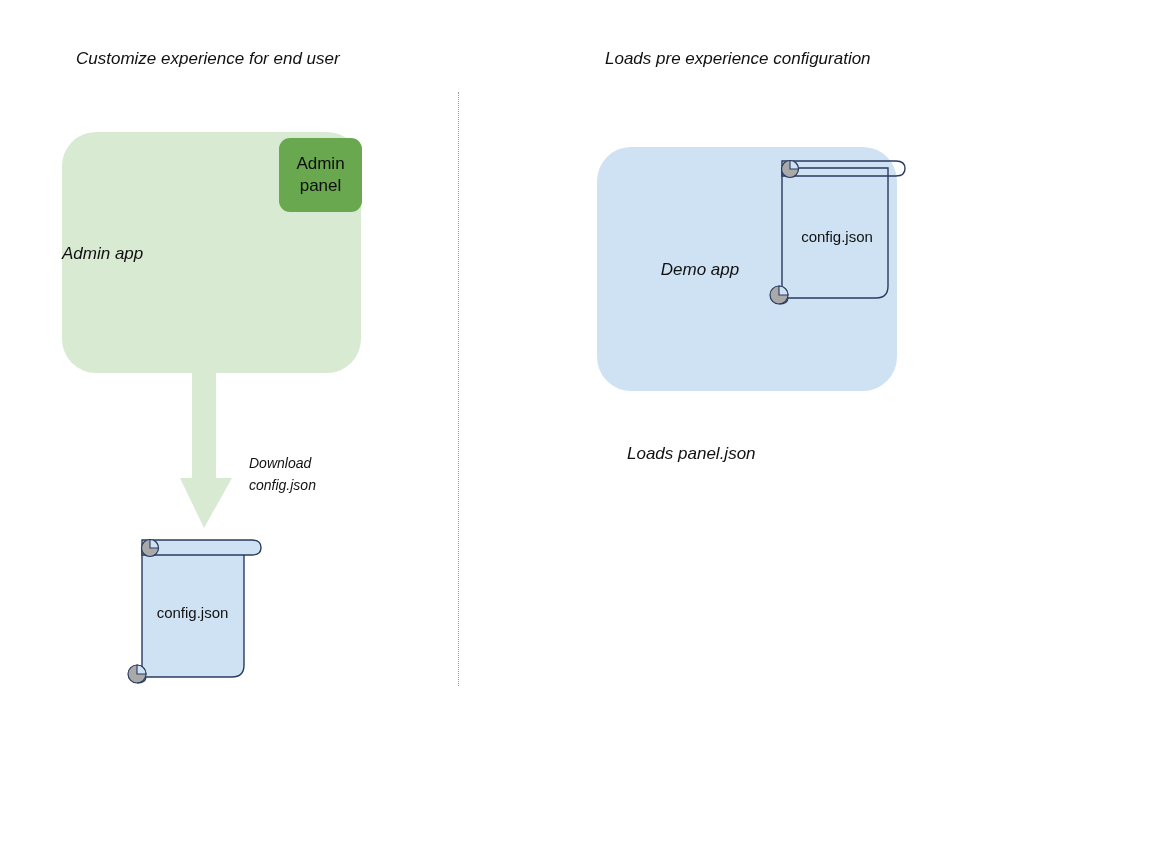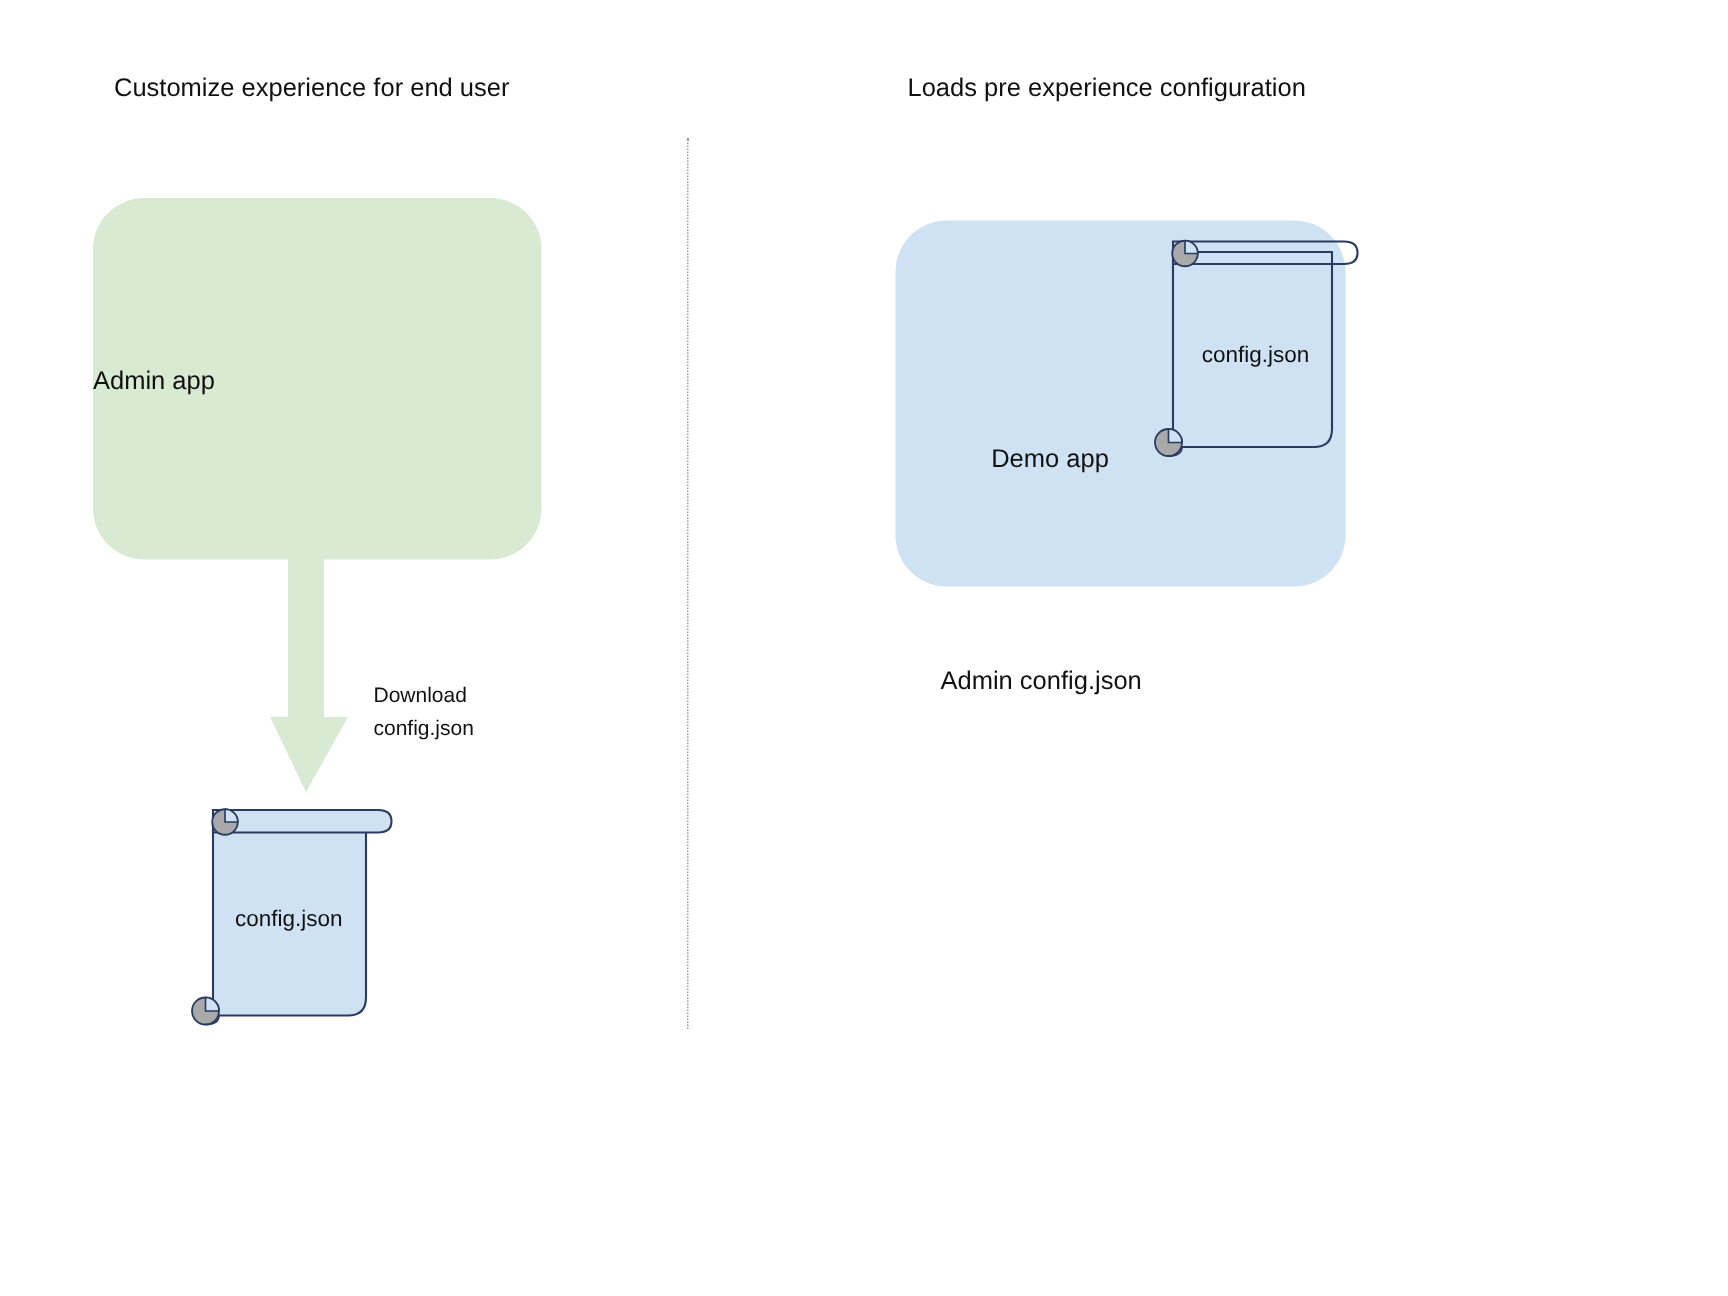--- a/index.html
+++ b/index.html
@@ -21,34 +21,34 @@
     background: #ffffff;
   }
 
   
   .label {
     position: absolute;
     font-size: 17px;
     line-height: 22px;
     color: #111111;
     white-space: pre;
+    font-style: italic;
   }
 
   #title-left  { left: 76px;  top: 48px; }
   #title-right { left: 605px; top: 48px; }
 
   #admin-app-label {
     left: 62px; top: 243px; width: 299px;
     font-size: 17px;
   }
   #demo-app-label {
     left: 612px; top: 259px; width: 176px;
     text-align: center;
     font-size: 17px;
-    margin-top: 36px;
   }
   #download-label {
     left: 249px; top: 408px;
     font-size: 14px;
     line-height: 22px;
     margin-top: 44px;
   }
   #loads-label {
     left: 627px; top: 443px;
     font-size: 17px;
@@ -130,20 +130,24 @@
 <div id="canvas">
 
   <div class="label" id="title-left">Customize experience for end user</div>
 
   <div class="label" id="title-right">Loads pre experience configuration</div>
 
   <div class="app-box" id="admin-app-box"></div>
 
   <div class="label" id="admin-app-label">Admin app</div>
 
+  <div id="admin-panel-box">
+    <div id="admin-panel-label">Admin
+panel</div>
+  </div>
 
   <svg id="download-arrow" viewBox="0 0 56 162">
     <path d="M 14 0 L 38 0 L 38 108 L 54 108 L 26 158 L 2 108 L 14 108 Z" fill="#d9ead3" stroke="none"></path>
   </svg>
 
   <div class="label" id="download-label"><span style="white-space:pre-line;">Download
 config.json</span></div>
 
   <svg class="scroll" id="scroll-left" viewBox="0 0 146 162">
 
@@ -177,15 +181,15 @@
     <circle cx="20" cy="17" r="8.5" fill="#a9a9a9" stroke="#2a3b5f" stroke-width="1.2"></circle>
     <path d="M 20 17 L 28.5 17 A 8.5 8.5 0 0 0 20 8.5 Z" fill="#cfe2f3" stroke="#2a3b5f" stroke-width="1.1"></path>
 
     <circle cx="9" cy="143" r="9" fill="#a9a9a9" stroke="#2a3b5f" stroke-width="1.2"></circle>
     <path d="M 9 143 L 18 143 A 9 9 0 0 0 9 134 Z" fill="#cfe2f3" stroke="#2a3b5f" stroke-width="1.1"></path>
     <path d="M 18 146 Q 18 152 9 152" fill="none" stroke="#2a3b5f" stroke-width="1.1"></path>
   </svg>
 
   <div class="scroll-text" id="scroll-right-text">config.json</div>
 
-  <div class="label" id="loads-label">Admin config.json</div>
+  <div class="label" id="loads-label">Loads panel.json</div>
 
 </div>
 
 </body></html>

